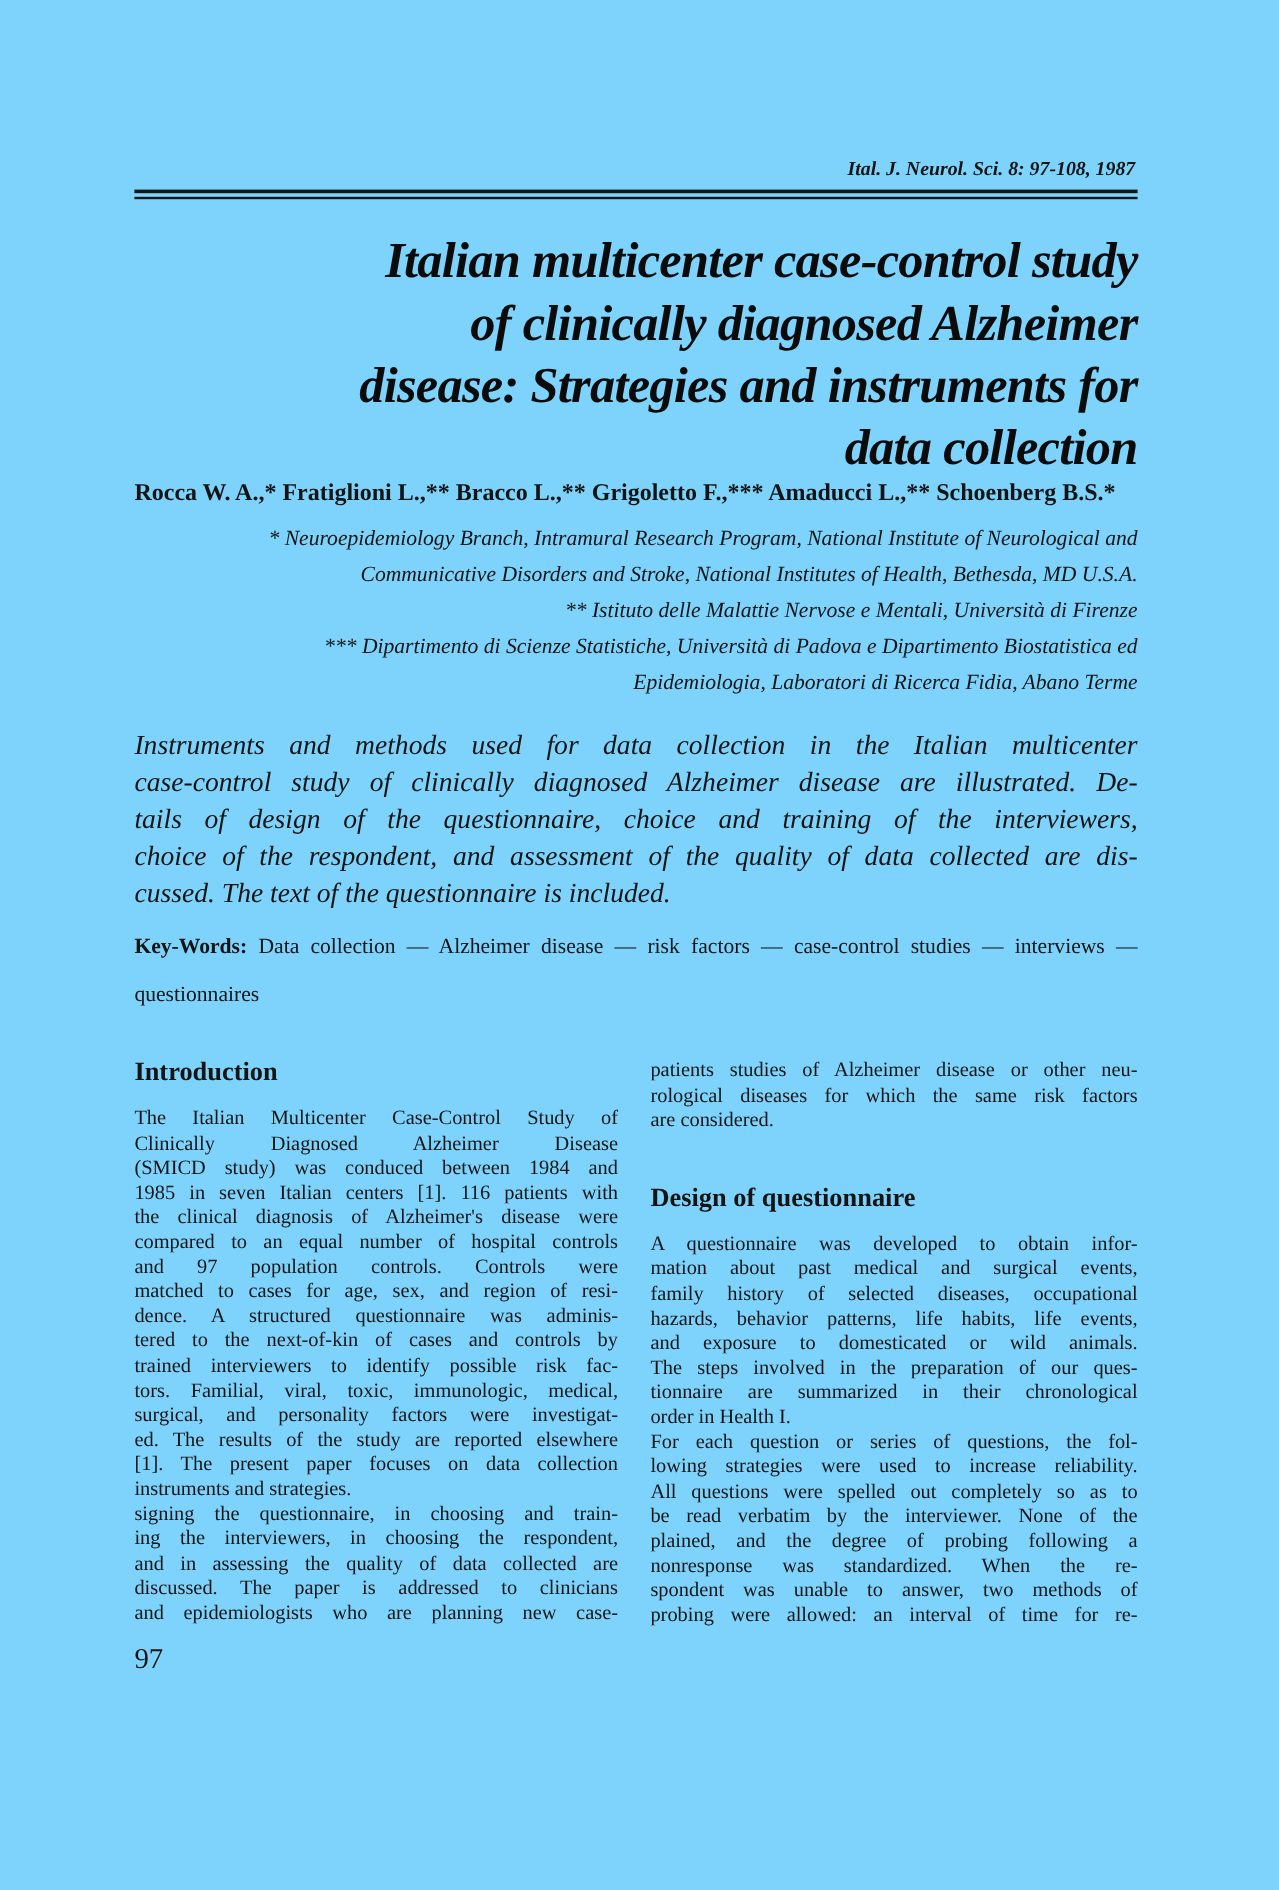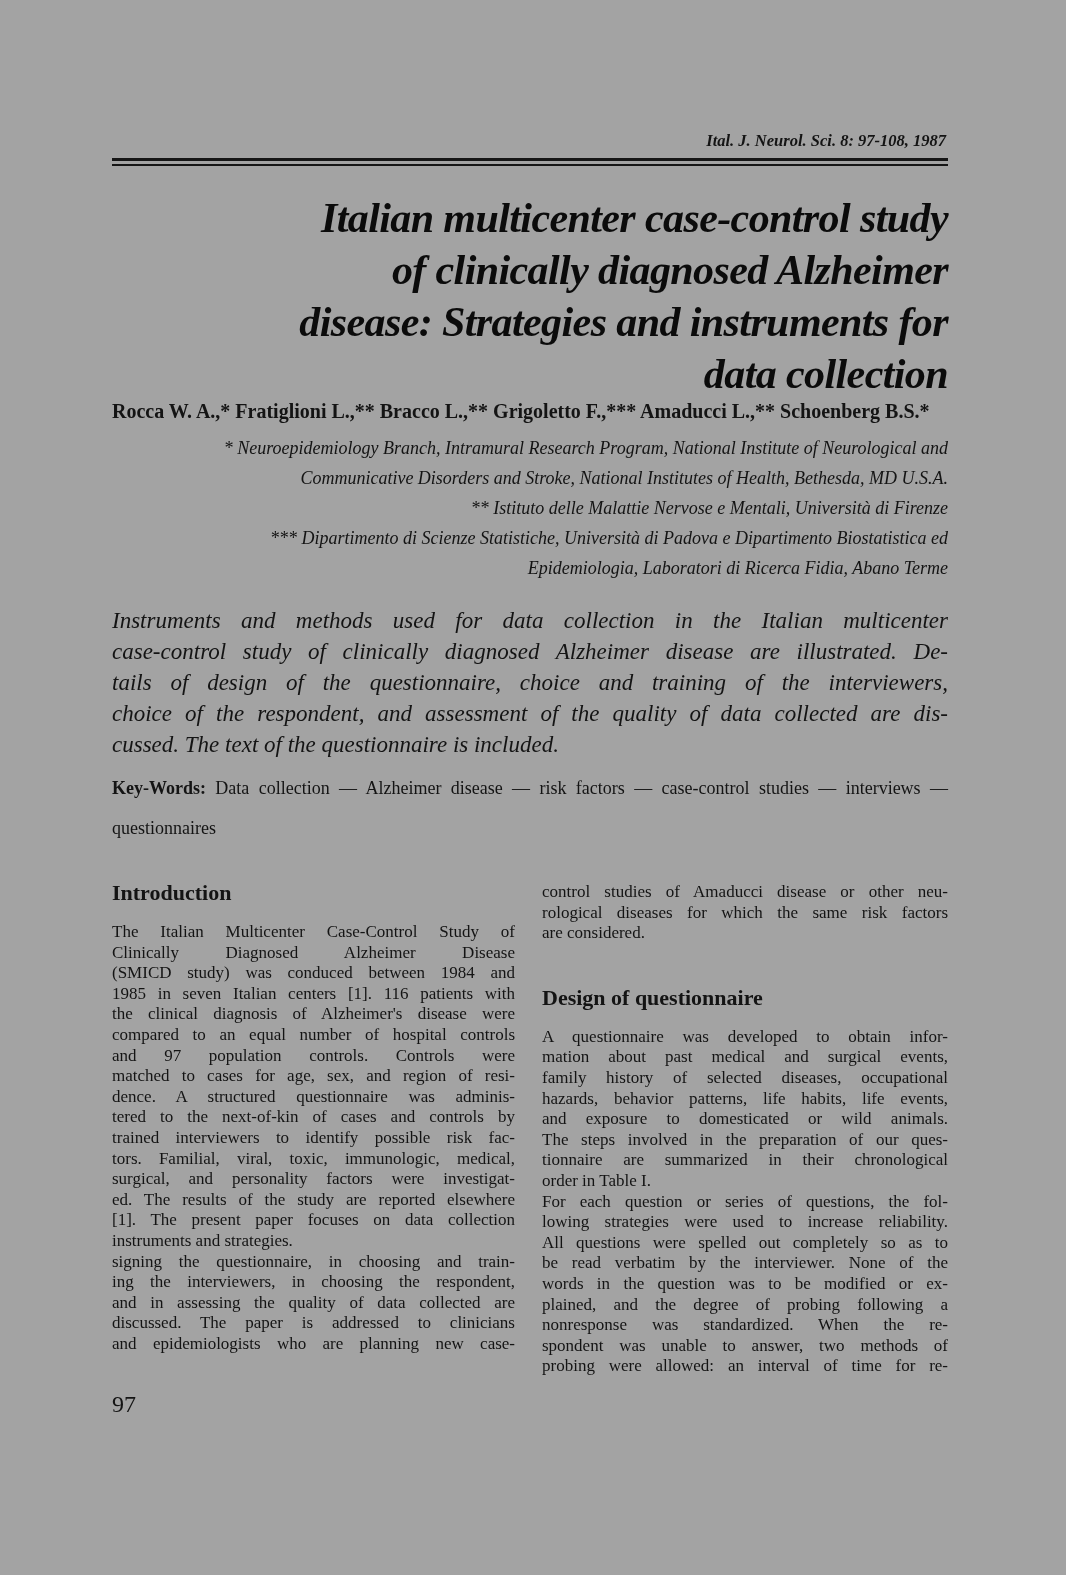--- a/index.html
+++ b/index.html
@@ -1,21 +1,21 @@
 <!DOCTYPE html>
 <html><head>
 <meta charset="utf-8">
 <style>
   html, body { margin: 0; padding: 0; background: #e8e8e6; }
   .page {
     position: relative;
     width: 1066px;
     height: 1575px;
     margin: 0 auto;
-    background: #a3a3a3;
+    background: #7dd3fc;
     color: #141414;
     font-family: "Liberation Serif", serif;
     box-sizing: border-box;
     padding: 130px 118px 0 112px;
     overflow: hidden;
   }
   .journal-ref {
     text-align: right;
     font-style: italic;
     font-weight: bold;
@@ -157,41 +157,40 @@
           <div class="line">signing the questionnaire, in choosing and train-</div>
           <div class="line">ing the interviewers, in choosing the respondent,</div>
           <div class="line">and in assessing the quality of data collected are</div>
           <div class="line">discussed. The paper is addressed to clinicians</div>
           <div class="line">and epidemiologists who are planning new case-</div>
         </div>
     </div>
 
     <div class="col col-right">
       <div class="jlines">
-          <div class="line">control studies of Amaducci disease or other neu-</div>
+          <div class="line">patients studies of Alzheimer disease or other neu-</div>
           <div class="line">rological diseases for which the same risk factors</div>
           <div class="line">are considered.</div>
         </div>
       <div class="section-heading">Design of questionnaire</div>
       <div class="body jlines">
           <div class="line">A questionnaire was developed to obtain infor-</div>
           <div class="line">mation about past medical and surgical events,</div>
           <div class="line">family history of selected diseases, occupational</div>
           <div class="line">hazards, behavior patterns, life habits, life events,</div>
           <div class="line">and exposure to domesticated or wild animals.</div>
           <div class="line">The steps involved in the preparation of our ques-</div>
           <div class="line">tionnaire are summarized in their chronological</div>
-          <div class="line">order in Table I.</div>
+          <div class="line">order in Health I.</div>
         </div>
       <div class="jlines cont">
           <div class="line">For each question or series of questions, the fol-</div>
           <div class="line">lowing strategies were used to increase reliability.</div>
           <div class="line">All questions were spelled out completely so as to</div>
           <div class="line">be read verbatim by the interviewer. None of the</div>
-          <div class="line">words in the question was to be modified or ex-</div>
           <div class="line">plained, and the degree of probing following a</div>
           <div class="line">nonresponse was standardized. When the re-</div>
           <div class="line">spondent was unable to answer, two methods of</div>
           <div class="line">probing were allowed: an interval of time for re-</div>
         </div>
     </div>
 
   </div>
 
   <div class="page-number">97</div>

